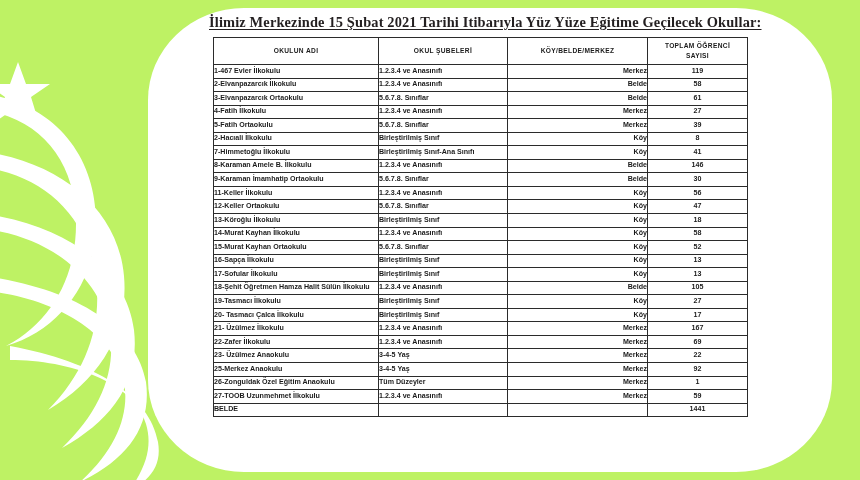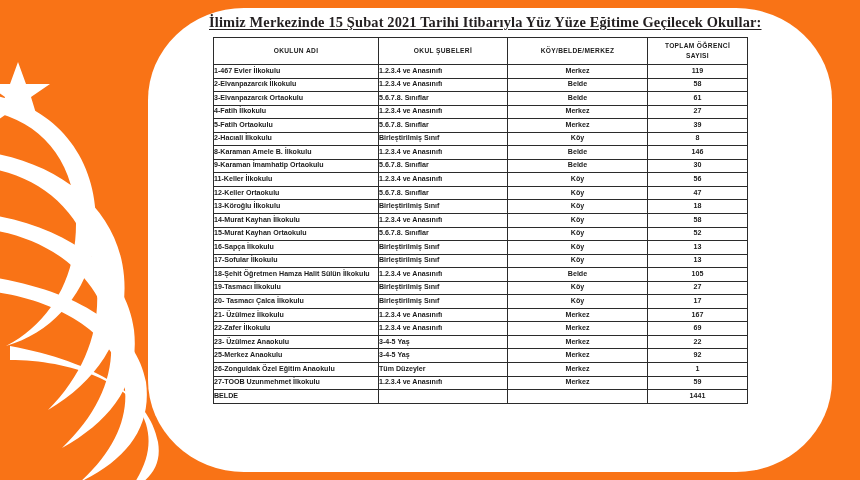--- a/index.html
+++ b/index.html
@@ -5,21 +5,21 @@
   html, body {
     margin: 0;
     padding: 0;
     background: #ffffff;
   }
   #root {
     position: relative;
     width: 860px;
     height: 480px;
     overflow: hidden;
-    background: #f97316;
+    background: #bef264;
     font-family: "Liberation Sans", sans-serif;
   }
 
   
   #flag-art {
     position: absolute;
     left: 0;
     top: 0;
     width: 240px;
     height: 480px;
@@ -88,21 +88,21 @@
   }
 
   #schools-table tbody td {
     height: 12.55px;
     font-size: 7.1px;
     font-weight: bold;
     line-height: 1.3;
   }
   .cell-name   { text-align: left;   padding-left: 3px; }
   .cell-branch { text-align: left;   padding-left: 4px; }
-  .cell-area   { text-align: center; margin-top: 19px; }
+  .cell-area   { text-align: right; margin-top: 19px; }
   .cell-count  { text-align: center; }
 
   tr.row-tall td { height: 30px; vertical-align: top; padding-top: 2px; }
   tr.row-tall td.cell-area,
   tr.row-tall td.cell-count { vertical-align: top; }
 
   tr.row-wide td { height: 24px; }
 
   td.empty { font-size: 0; }
 </style>
@@ -184,20 +184,26 @@
           <td class="cell-area">Merkez</td>
           <td class="cell-count">39</td>
         </tr>
         <tr>
           <td class="cell-name">2-Hacıali  İlkokulu</td>
           <td class="cell-branch">Birleştirilmiş Sınıf</td>
           <td class="cell-area">Köy</td>
           <td class="cell-count">8</td>
         </tr>
         <tr>
+          <td class="cell-name">7-Himmetoğlu İlkokulu</td>
+          <td class="cell-branch">Birleştirilmiş Sınıf-Ana Sınıfı</td>
+          <td class="cell-area">Köy</td>
+          <td class="cell-count">41</td>
+        </tr>
+        <tr>
           <td class="cell-name">8-Karaman Amele B. İlkokulu</td>
           <td class="cell-branch">1.2.3.4  ve  Anasınıfı</td>
           <td class="cell-area">Belde</td>
           <td class="cell-count">146</td>
         </tr>
         <tr>
           <td class="cell-name">9-Karaman İmamhatip  Ortaokulu</td>
           <td class="cell-branch">5.6.7.8. Sınıflar</td>
           <td class="cell-area">Belde</td>
           <td class="cell-count">30</td>

